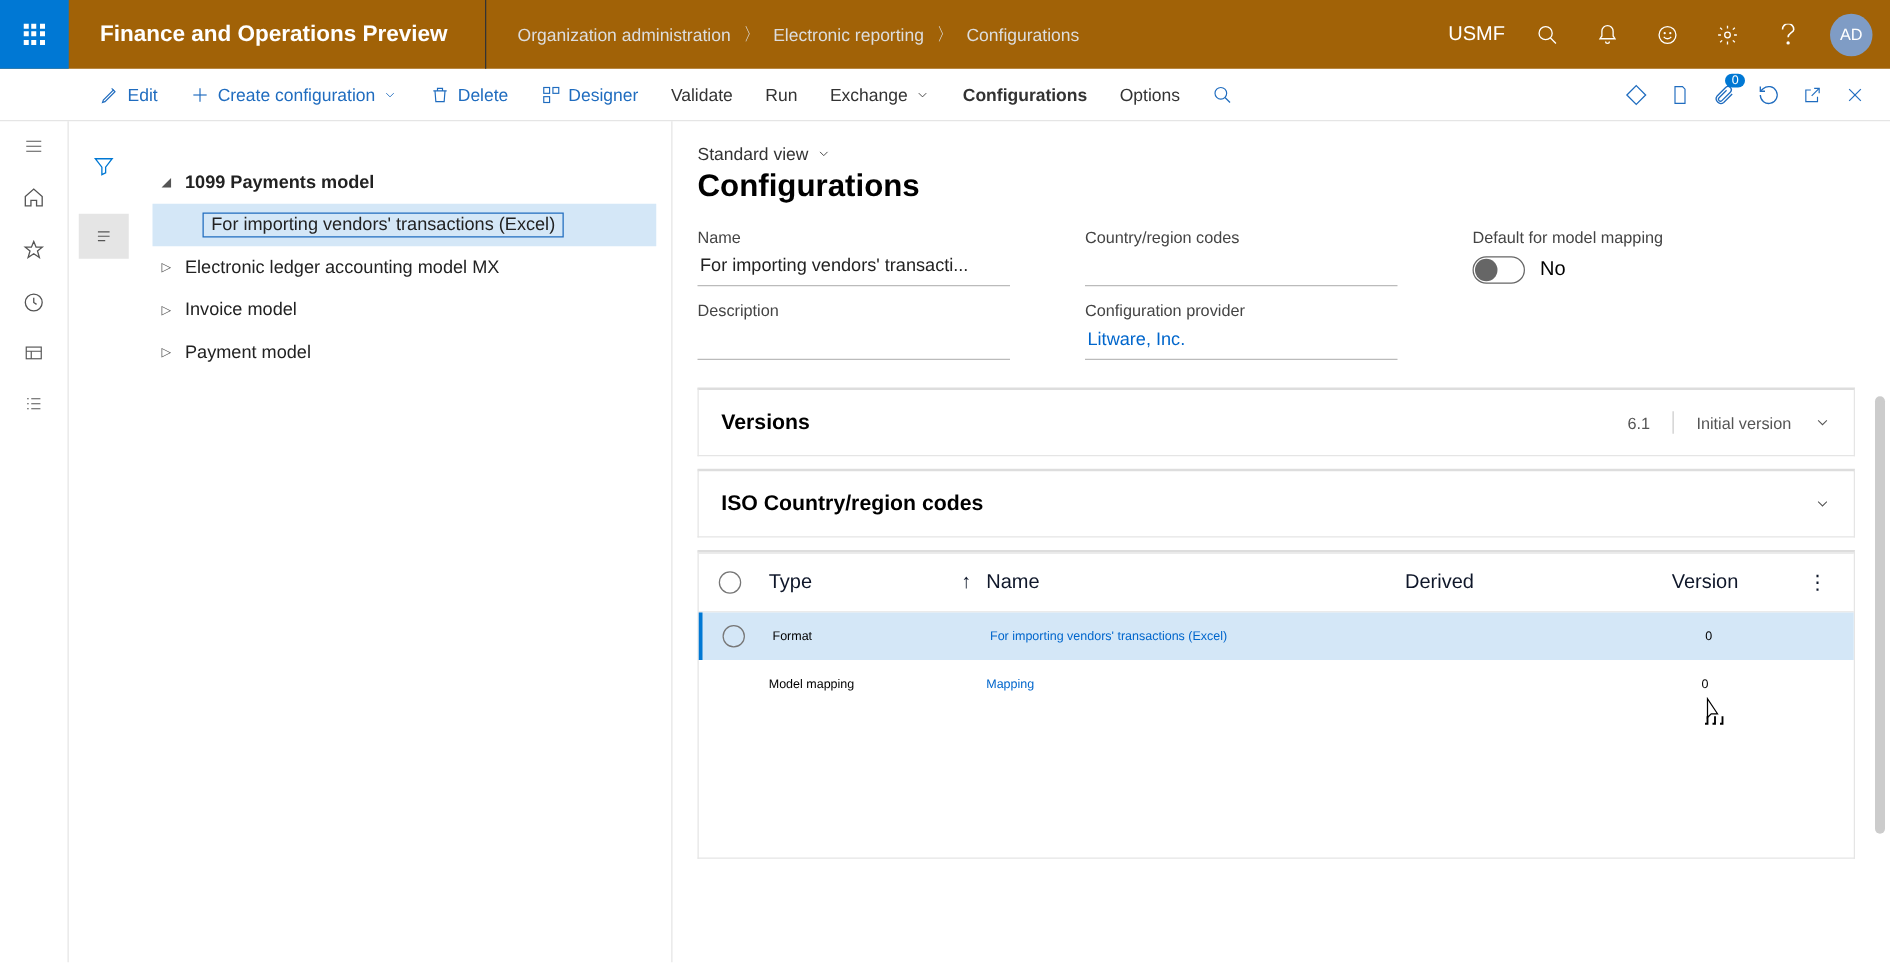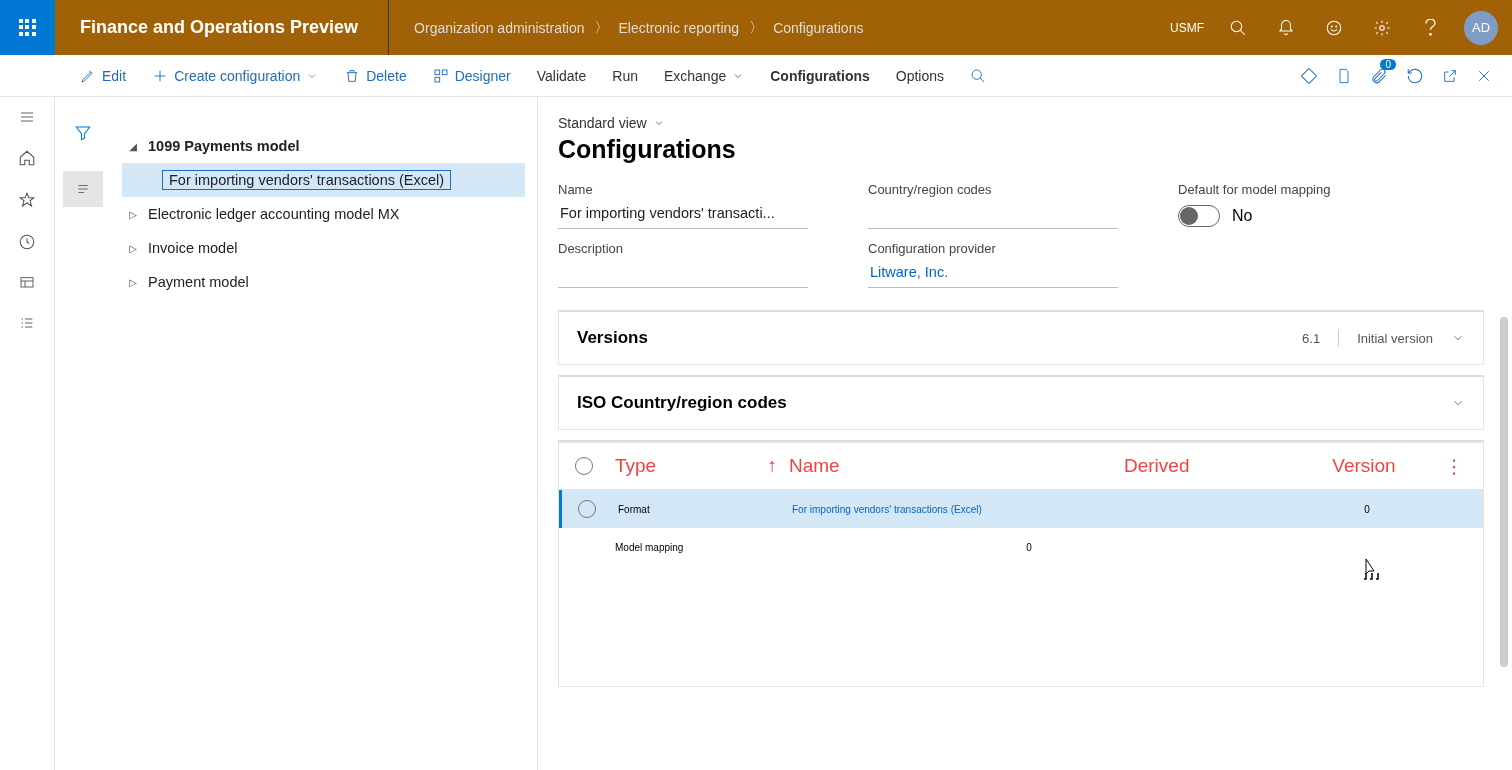--- a/index.html
+++ b/index.html
@@ -45,21 +45,21 @@
 .fvalue { font-size:14.5px; color:#222; padding:6px 2px; border-bottom:1px solid #bbb; height:32px; display:flex; align-items:center; overflow:hidden; white-space:nowrap; text-overflow:ellipsis;}
 .fvalue.link { color:#0066cc; }
 .toggle-row { display:flex; align-items:center; gap:12px; margin-top:8px;}
 .toggle { width:42px; height:22px; border:1px solid #666; border-radius:11px; position:relative; }
 .toggle .knob { position:absolute; left:1px; top:1px; width:18px; height:18px; border-radius:50%; background:#666;}
 .section-card { border:1px solid #e5e5e5; border-top:2px solid #ddd; background:#fff; margin-top:22px; }
 .section-header { display:flex; align-items:center; height:52px; padding:0 18px; font-size:17px; font-weight:600; }
 .section-header .shdr-right { margin-left:auto; display:flex; align-items:center; gap:18px; font-size:13px; font-weight:400; color:#555;}
 .section-header .chev { color:#555; }
 .comp-table { width:100%; }
-.comp-head { display:flex; align-items:center; height:48px; border-top:1px solid #e5e5e5; border-bottom:1px solid #e5e5e5; font-size:19px; color:#ef4444; }
+.comp-head { display:flex; align-items:center; height:48px; border-top:1px solid #e5e5e5; border-bottom:1px solid #e5e5e5; font-size:16px; color:#0f172a; }
 .col-sel { width:50px; display:flex; justify-content:center; }
 .col-type { width:180px; display:flex; align-items:center; gap:6px; padding-left:6px;}
 .col-name { width:335px; }
 .col-derived { width:170px; }
 .col-version { width:140px; text-align:center; }
 .col-more { width:40px; display:flex; justify-content:center; }
 .comp-row { display:flex; align-items:center; height:38px; font-size:10px; }
 .comp-row.selected { background:#d4e7f7; border-left:3px solid #0078d4; }
 .comp-row .col-name { color:#0066cc; }
 .circle { width:18px; height:18px; border:1.5px solid #777; border-radius:50%; }
@@ -89,21 +89,21 @@
   </div>
   <div class="app-title">Finance and Operations Preview</div>
   <div class="breadcrumbs">
     <span>Organization administration</span>
     <span class="bc-sep">〉</span>
     <span>Electronic reporting</span>
     <span class="bc-sep">〉</span>
     <span>Configurations</span>
   </div>
   <div class="top-right">
-    <div style="font-size:12px;">USMF</div>
+    <div style="font-size:16px;">USMF</div>
     <div class="icon-btn">
       <svg class="svg-ico" width="18" height="18" viewBox="0 0 24 24">
           <circle cx="10" cy="10" r="7"></circle>
           <line x1="21" y1="21" x2="15" y2="15"></line>
         </svg>
     </div>
     <div class="icon-btn">
       <svg class="svg-ico" width="18" height="18" viewBox="0 0 24 24">
           <path d="M6 8a6 6 0 1 1 12 0v5l2 3H4l2-3z"></path>
           <path d="M10 19a2 2 0 0 0 4 0"></path>
@@ -399,20 +399,21 @@
             </div>
           <div class="col-type">Format</div>
           <div class="col-name">For importing vendors' transactions (Excel)</div>
           <div class="col-derived"></div>
           <div class="col-version">0</div>
           <div class="col-more"></div>
         </div>
         <div class="comp-row">
           <div class="col-sel"></div>
           <div class="col-type">Model mapping</div>
+          <div class="col-name">Mapping</div>
           <div class="col-derived"></div>
           <div class="col-version">0</div>
           <div class="col-more"></div>
         </div>
       </div>
     </div>
 
     <div class="scroll-hint"></div>
 
     <div class="cursor-img">

